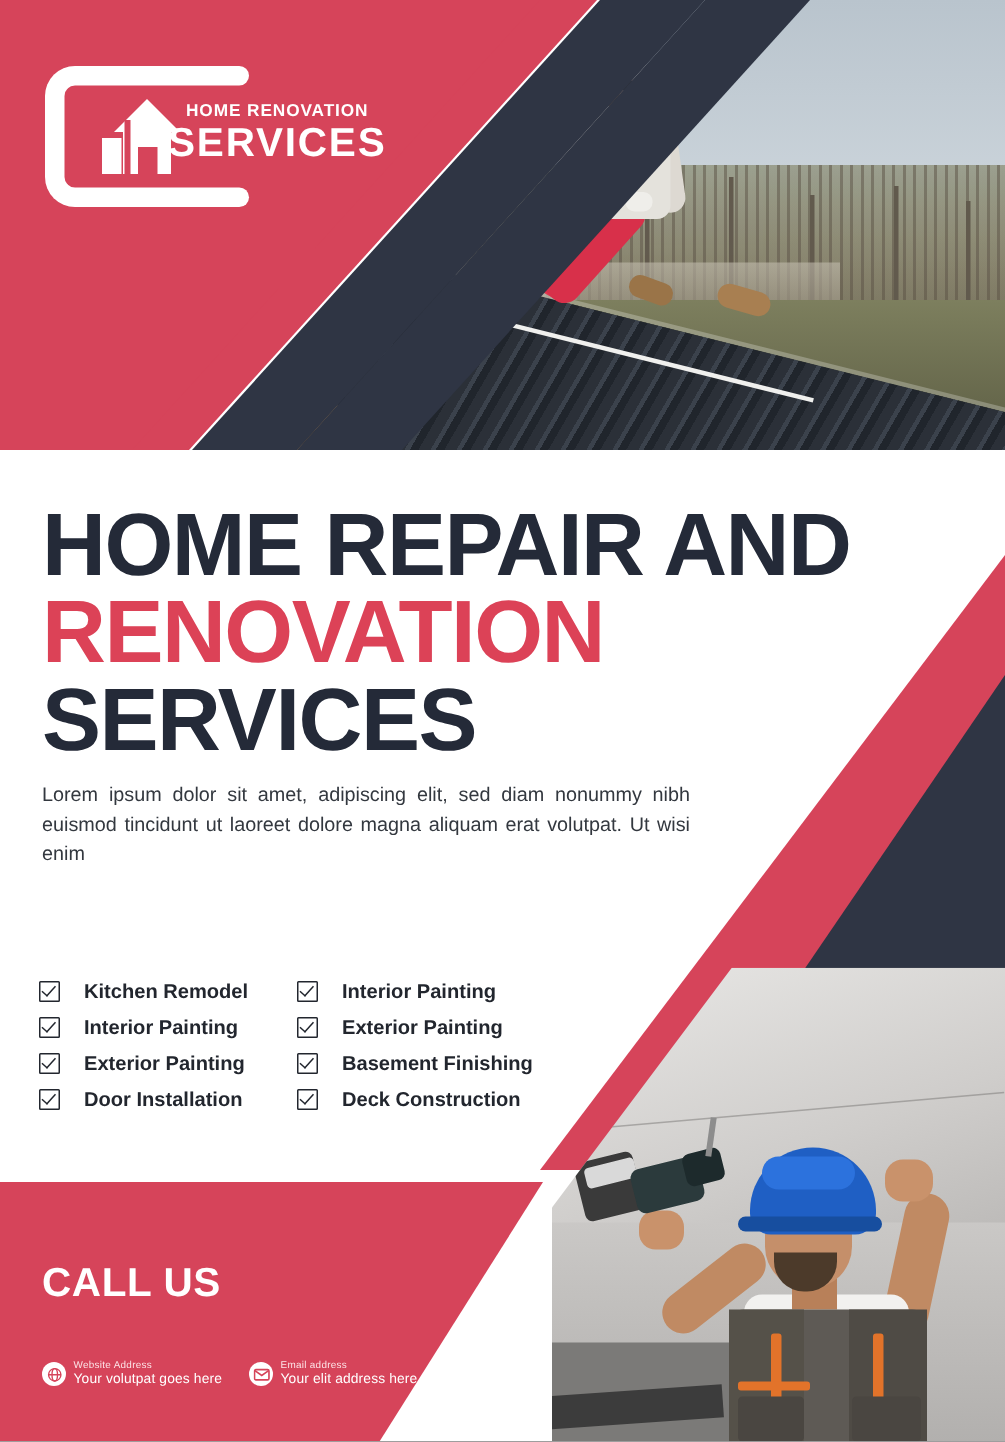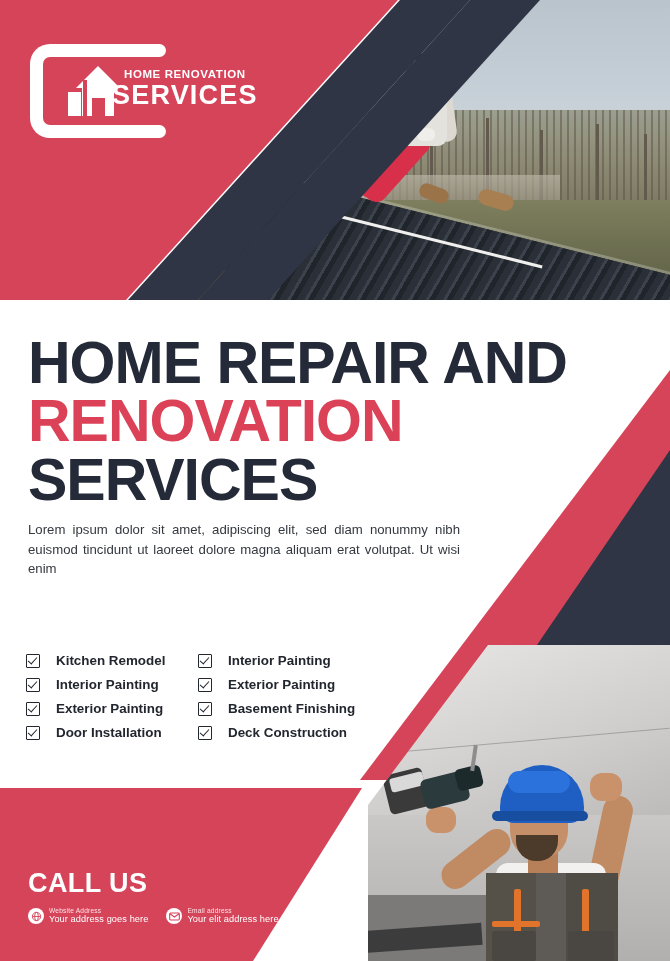--- a/index.html
+++ b/index.html
@@ -212,21 +212,21 @@
     border:solid #22262e;border-width:0 1.8px 1.8px 0;transform:rotate(42deg);
   }
   .svc-label{font-size:13.4px;font-weight:bold;color:#22262e;white-space:nowrap;}
 
   
   .footer{
     position:absolute;left:0;top:788px;width:670px;height:173px;
     background:#d6445a;
     clip-path:polygon(0 0,362px 0,253px 173px,0 173px);
   }
-  .footer-txt{position:absolute;left:28px;top:840px;width:400px;margin-top:28px;}
+  .footer-txt{position:absolute;left:28px;top:840px;width:400px;}
   .call-us{
     font-size:27px;font-weight:bold;color:#fff;letter-spacing:.4px;
     line-height:30px;margin:0;
   }
   .phone{
     font-size:30px;font-weight:bold;color:#fff;letter-spacing:.2px;
     line-height:36px;margin:0;
   }
   .contacts{position:absolute;left:28px;top:908px;display:flex;gap:18px;}
   .contact{display:flex;align-items:center;gap:5px;}
@@ -398,21 +398,21 @@
     <div class="contact">
       <span class="cicon">
         <svg width="11" height="11" viewBox="0 0 24 24" fill="none" stroke="#d6445a" stroke-width="2">
           <circle cx="12" cy="12" r="9"></circle>
             <ellipse cx="12" cy="12" rx="4" ry="9"></ellipse>
           <line x1="3" y1="12" x2="21" y2="12"></line>
         </svg>
       </span>
       <span class="clines">
         <span class="ctitle" style="display:block">Website Address</span>
-        <span class="cval" style="display:block">Your address goes here</span>
+        <span class="cval" style="display:block">Your volutpat goes here</span>
       </span>
     </div>
     <div class="contact">
       <span class="cicon">
         <svg width="11" height="9" viewBox="0 0 24 18" fill="none" stroke="#d6445a" stroke-width="2.4">
           <rect x="1.5" y="1.5" width="21" height="15" rx="2"></rect>
             <path d="M2 3l10 7 10-7"></path>
         </svg>
       </span>
       <span class="clines">

